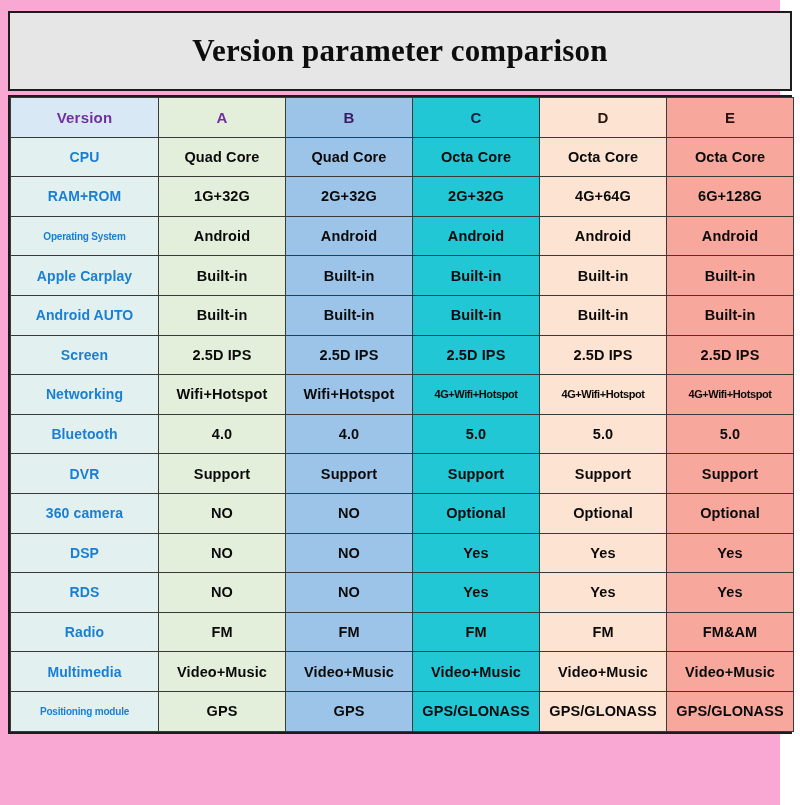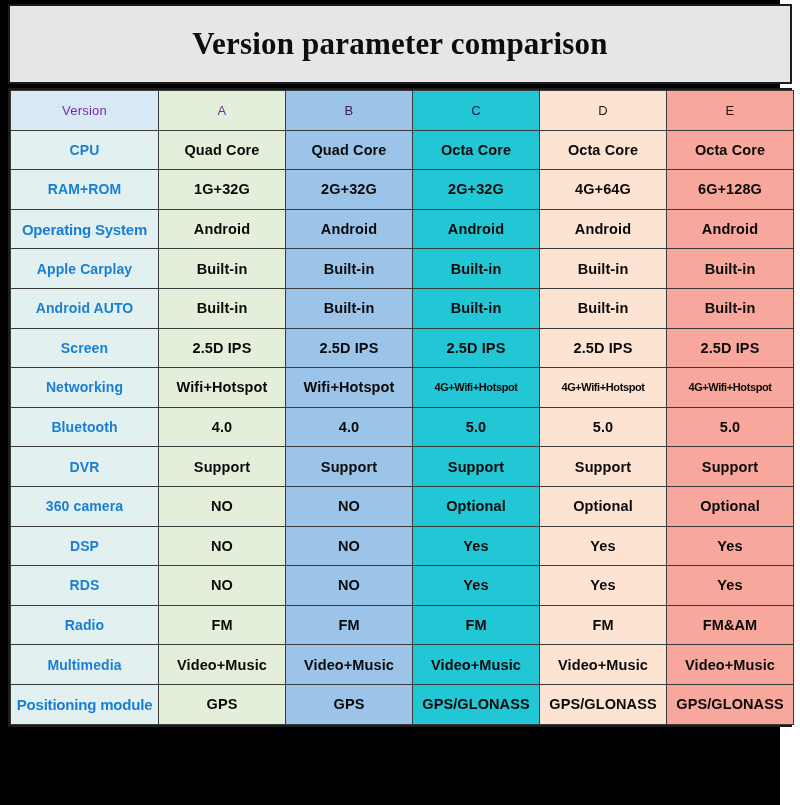--- a/index.html
+++ b/index.html
@@ -13,22 +13,22 @@
     background: #ffffff;
     font-family: "Liberation Sans", sans-serif;
     overflow: hidden;
   }
 
   .page {
     position: relative;
     width: 780px;
     height: 805px;
     box-sizing: border-box;
-    padding: 4px 8px 8px 8px;
-    background: #000000;
+    padding: 11px 8px 8px 8px;
+    background: #f9a8d4;
   }
 
   
   .title-bar {
     box-sizing: border-box;
     width: 784px;
     height: 80px;
     margin: 0 auto 4px auto;
     background: #e6e6e6;
     border: 2px solid #1c1c1c;
@@ -67,22 +67,22 @@
     overflow: hidden;
     white-space: nowrap;
   }
 
   
   col.c-label { width: 148px; }
   col.c-data  { width: 127px; }
 
   
   .hdr {
-    font-weight: normal;
-    font-size: 13px;
+    font-weight: bold;
+    font-size: 15px;
     letter-spacing: 0.2px;
   }
   .hdr-version {
     background: #d9e8f5;
     color: #7030a0;
   }
   .hdr-a { background: #e4efdb; color: #7030a0; }
   .hdr-b { background: #9cc3e8; color: #3b1a63; }
   .hdr-c { background: #22c7d6; color: #1a1a3a; }
   .hdr-d { background: #fde3d2; color: #2a1a10; }
@@ -90,21 +90,21 @@
 
   
   .lbl {
     background: #e2f0ef;
     color: #1a7fd4;
     font-weight: bold;
     font-size: 14px;
     letter-spacing: 0.1px;
   }
   .lbl.tight {
-    font-size: 15px;
+    font-size: 10px;
     letter-spacing: -0.2px;
   }
 
   
   .cell {
     color: #0a0a0a;
     font-weight: bold;
     font-size: 14.5px;
     letter-spacing: 0.1px;
   }

